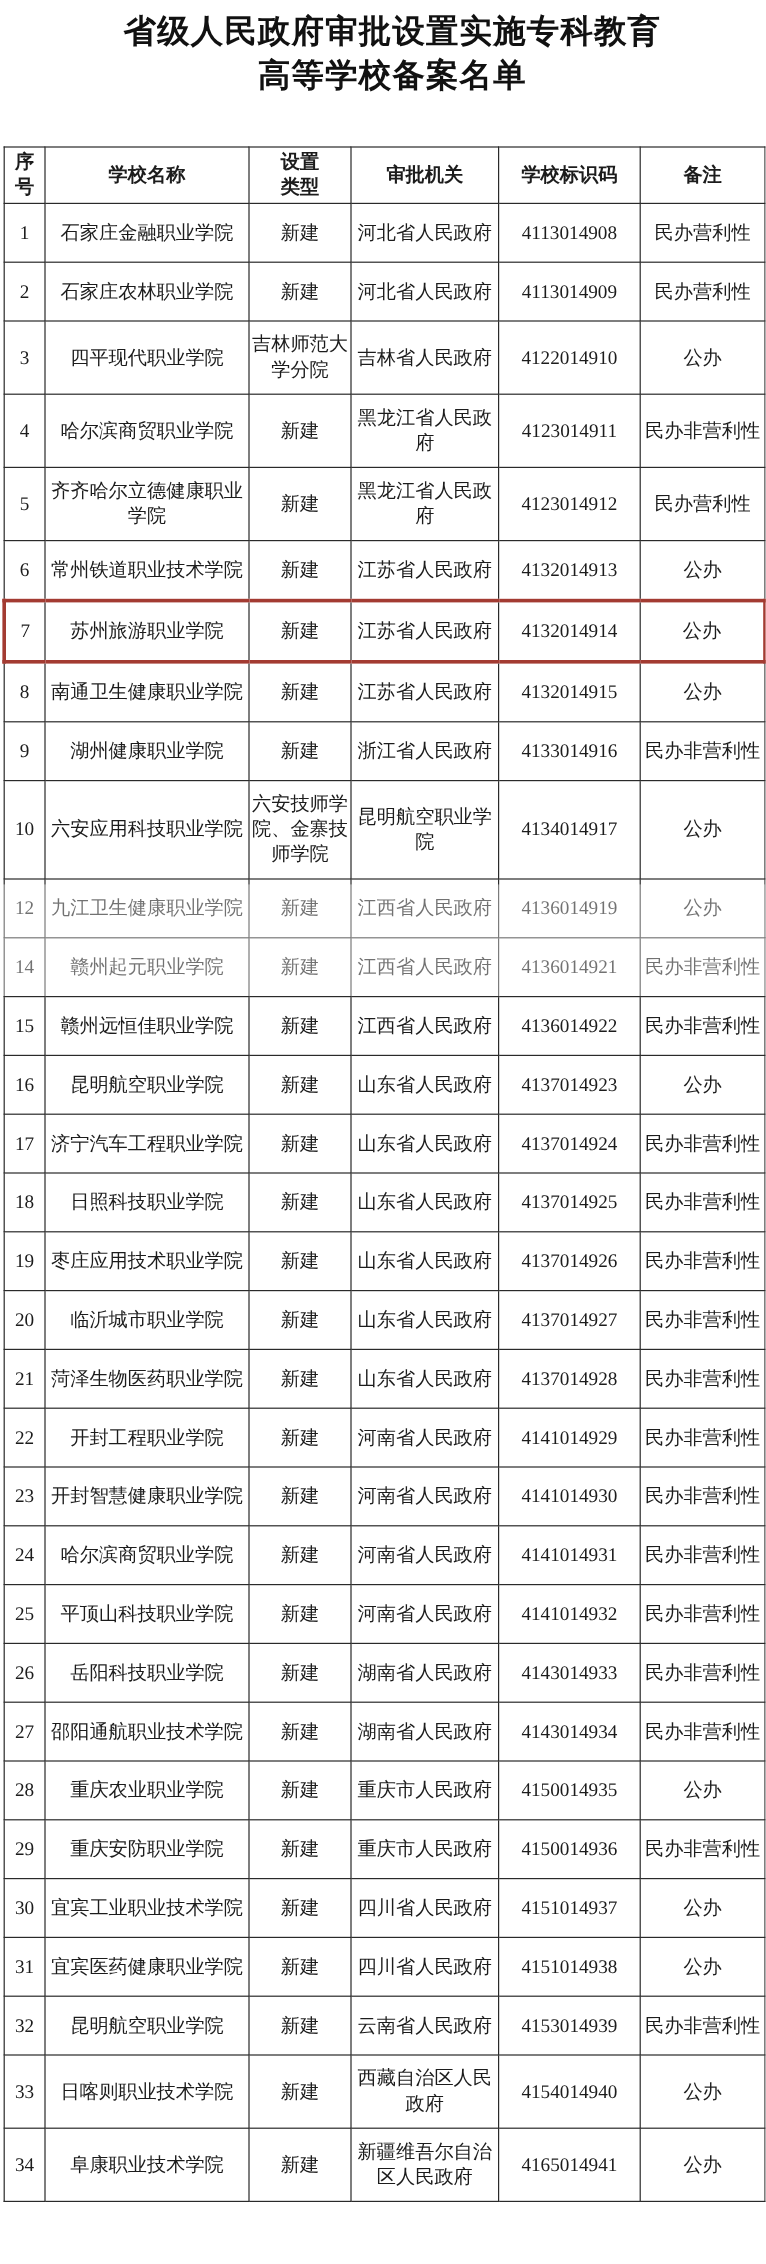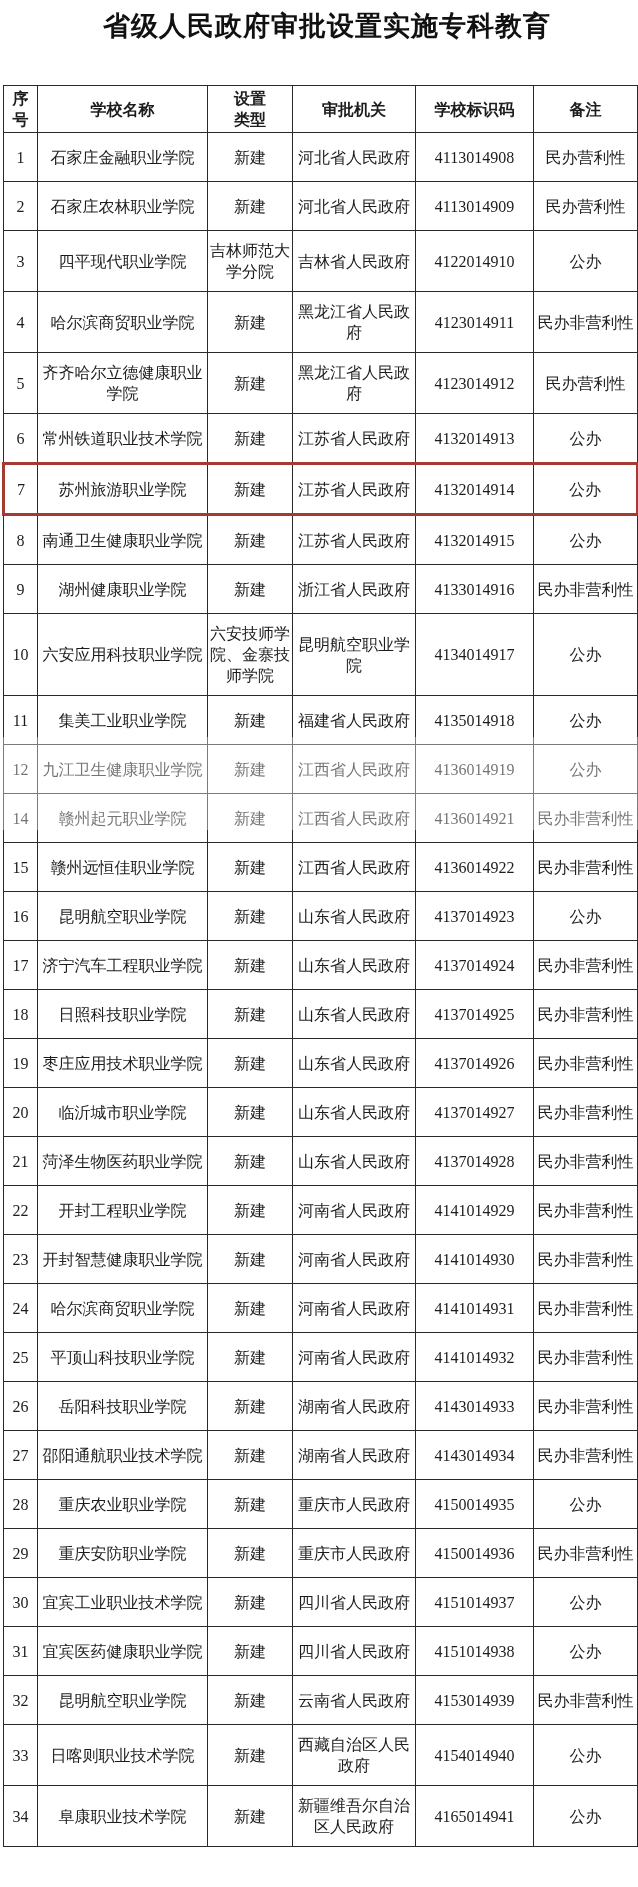--- a/index.html
+++ b/index.html
@@ -66,21 +66,21 @@
     top: 737px;
     width: 638px;
     height: 93px;
     background: rgba(255, 255, 255, 0.38);
     pointer-events: none;
   }
 </style>
 </head>
 <body>
 
-<h1 class="page-title"><span>省级人民政府审批设置实施专科教育</span><br></h1>
+<h1 class="page-title"><span>省级人民政府审批设置实施专科教育</span><br><span>高等学校备案名单</span></h1>
 
 <table class="records">
   <colgroup>
     <col class="c-no">
       <col class="c-name">
       <col class="c-type">
       <col class="c-auth">
       <col class="c-code">
       <col class="c-note">
   </colgroup>
@@ -171,28 +171,20 @@
   </tr>
       <tr>
     <td>10</td>
     <td>六安应用科技职业学院</td>
     <td>六安技师学院、金寨技师学院</td>
     <td>昆明航空职业学院</td>
     <td>4134014917</td>
     <td>公办</td>
   </tr>
       <tr>
-    <td>11</td>
-    <td>集美工业职业学院</td>
-    <td>新建</td>
-    <td>福建省人民政府</td>
-    <td>4135014918</td>
-    <td>公办</td>
-  </tr>
-      <tr>
     <td>12</td>
     <td>九江卫生健康职业学院</td>
     <td>新建</td>
     <td>江西省人民政府</td>
     <td>4136014919</td>
     <td>公办</td>
   </tr>
       <tr>
     <td>14</td>
     <td>赣州起元职业学院</td>

